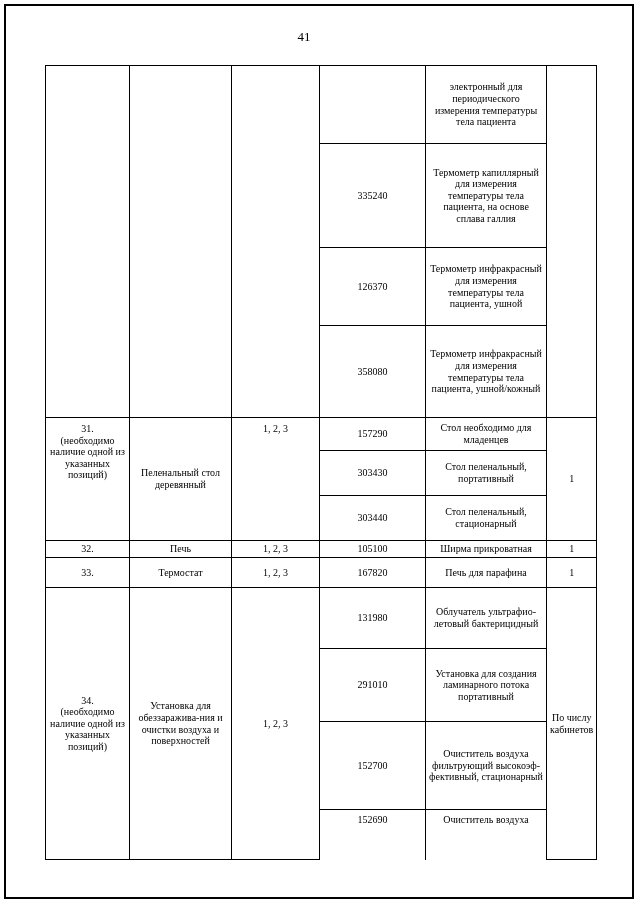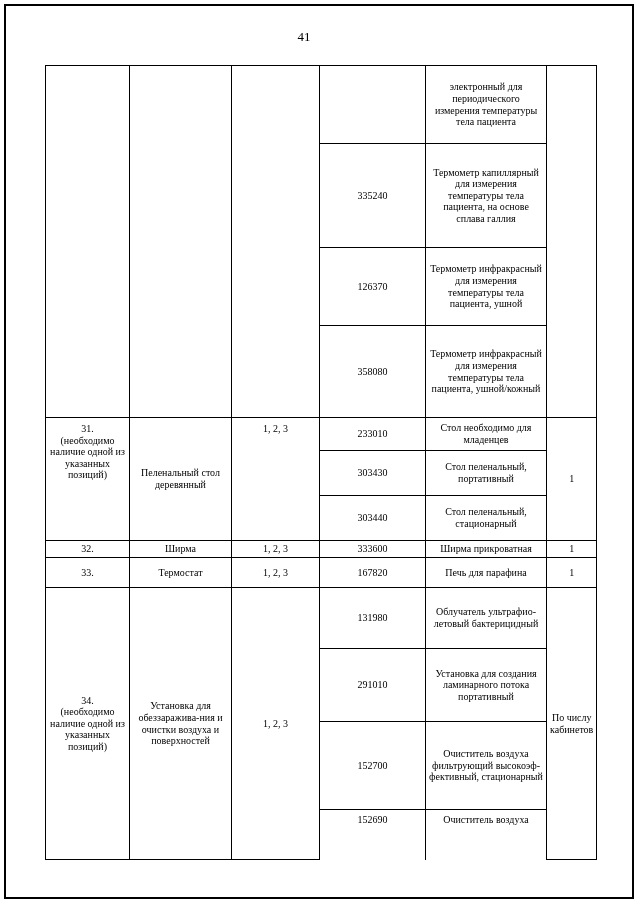--- a/index.html
+++ b/index.html
@@ -83,38 +83,38 @@
       <td>Термометр инфракрасный для измерения температуры тела пациента, ушной/кожный</td>
     </tr>
 
     <tr style="height:33px">
       <td rowspan="3" class="va-top">
         <div>31.</div>
         <div>(необходимо наличие одной из указанных позиций)</div>
       </td>
       <td rowspan="3">Пеленальный стол деревянный</td>
       <td rowspan="3" class="va-top">1, 2, 3</td>
-      <td>233010</td>
+      <td>157290</td>
       <td>Стол необходимо для младенцев</td>
       <td rowspan="3">1</td>
     </tr>
     <tr style="height:45px">
       <td>303430</td>
       <td>Стол пеленальный, портативный</td>
     </tr>
     <tr style="height:45px">
       <td>303440</td>
       <td>Стол пеленальный, стационарный</td>
     </tr>
 
     <tr style="height:17px">
       <td>32.</td>
-      <td>Ширма</td>
+      <td>Печь</td>
       <td>1, 2, 3</td>
-      <td>333600</td>
+      <td>105100</td>
       <td>Ширма прикроватная</td>
       <td>1</td>
     </tr>
 
     <tr style="height:30px">
       <td>33.</td>
       <td>Термостат</td>
       <td>1, 2, 3</td>
       <td>167820</td>
       <td>Печь для парафина</td>

